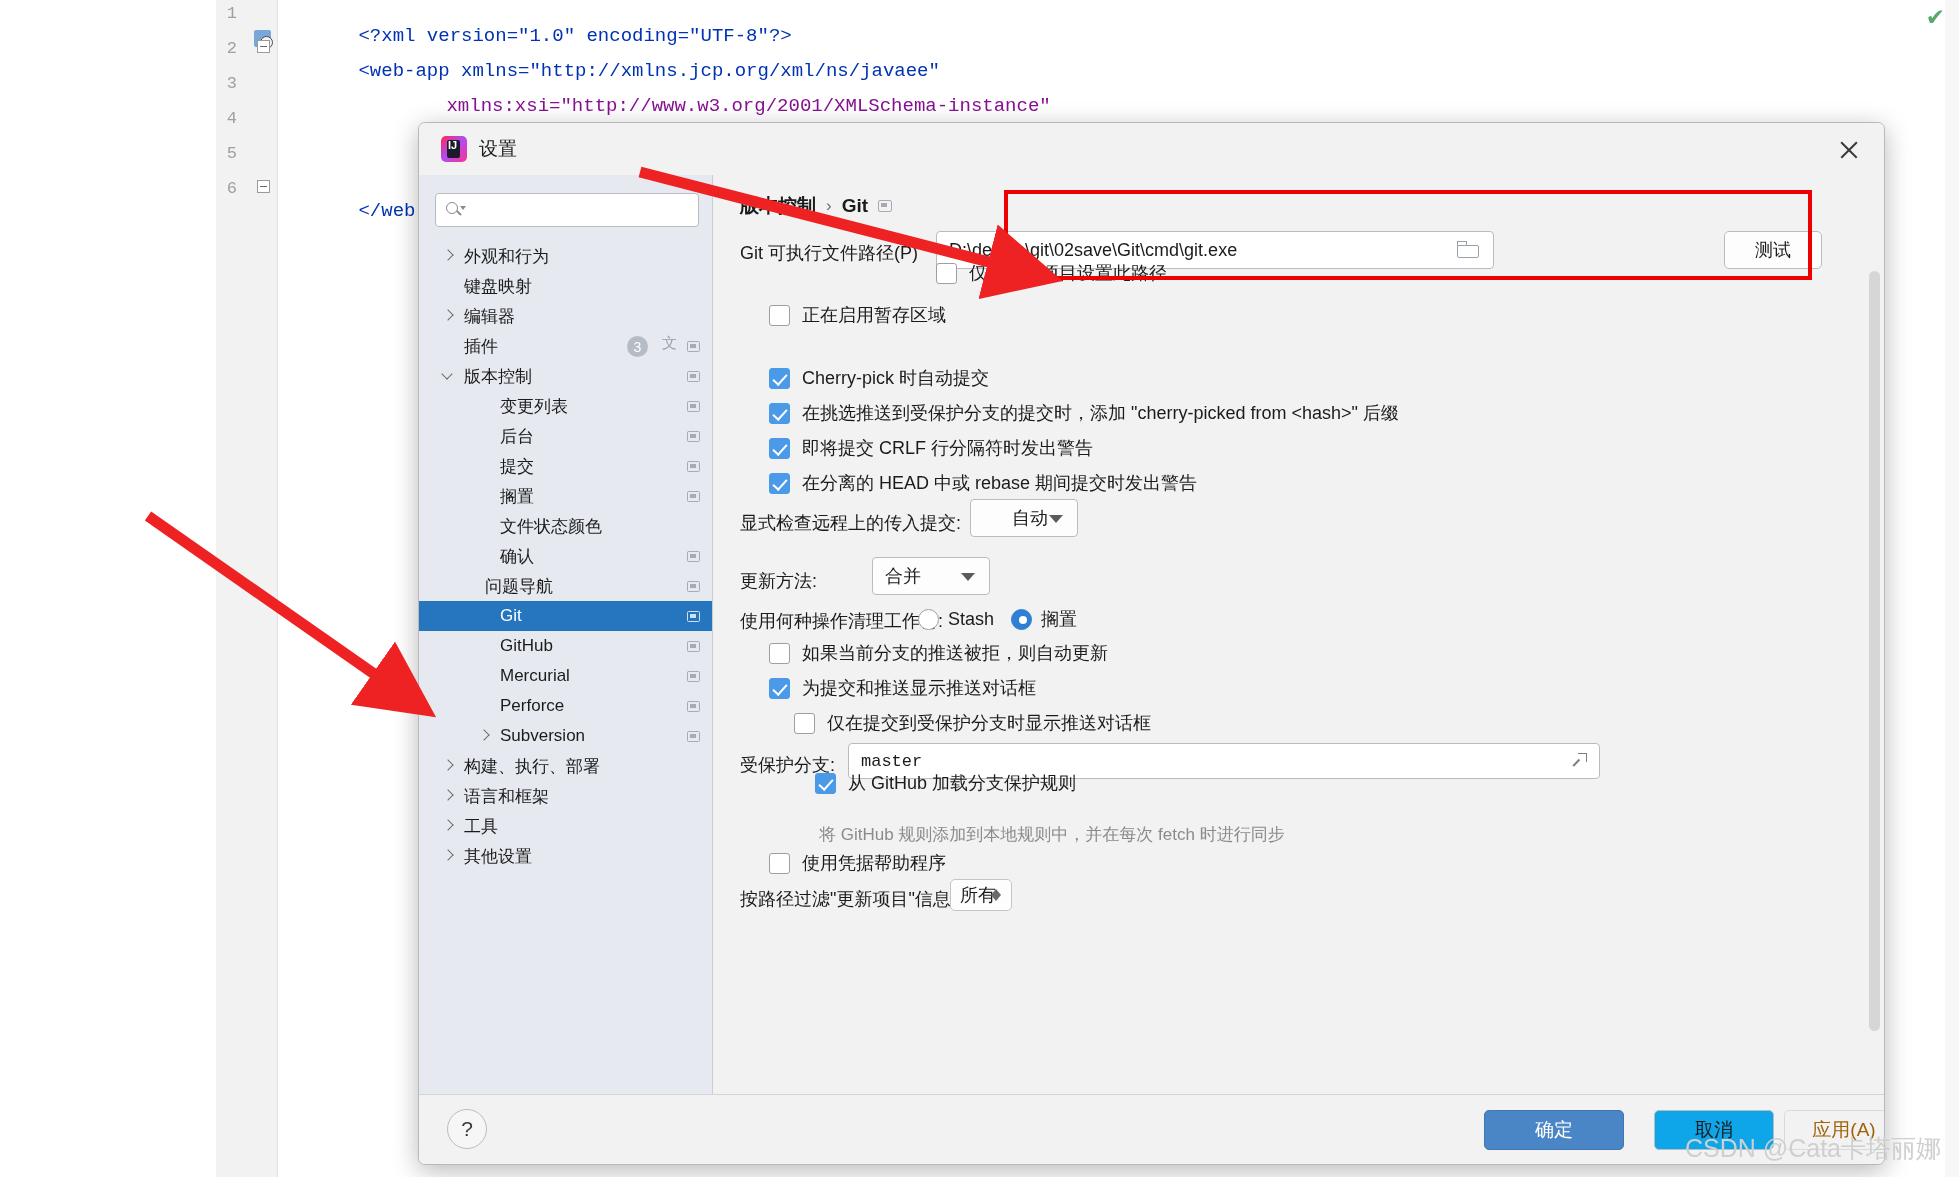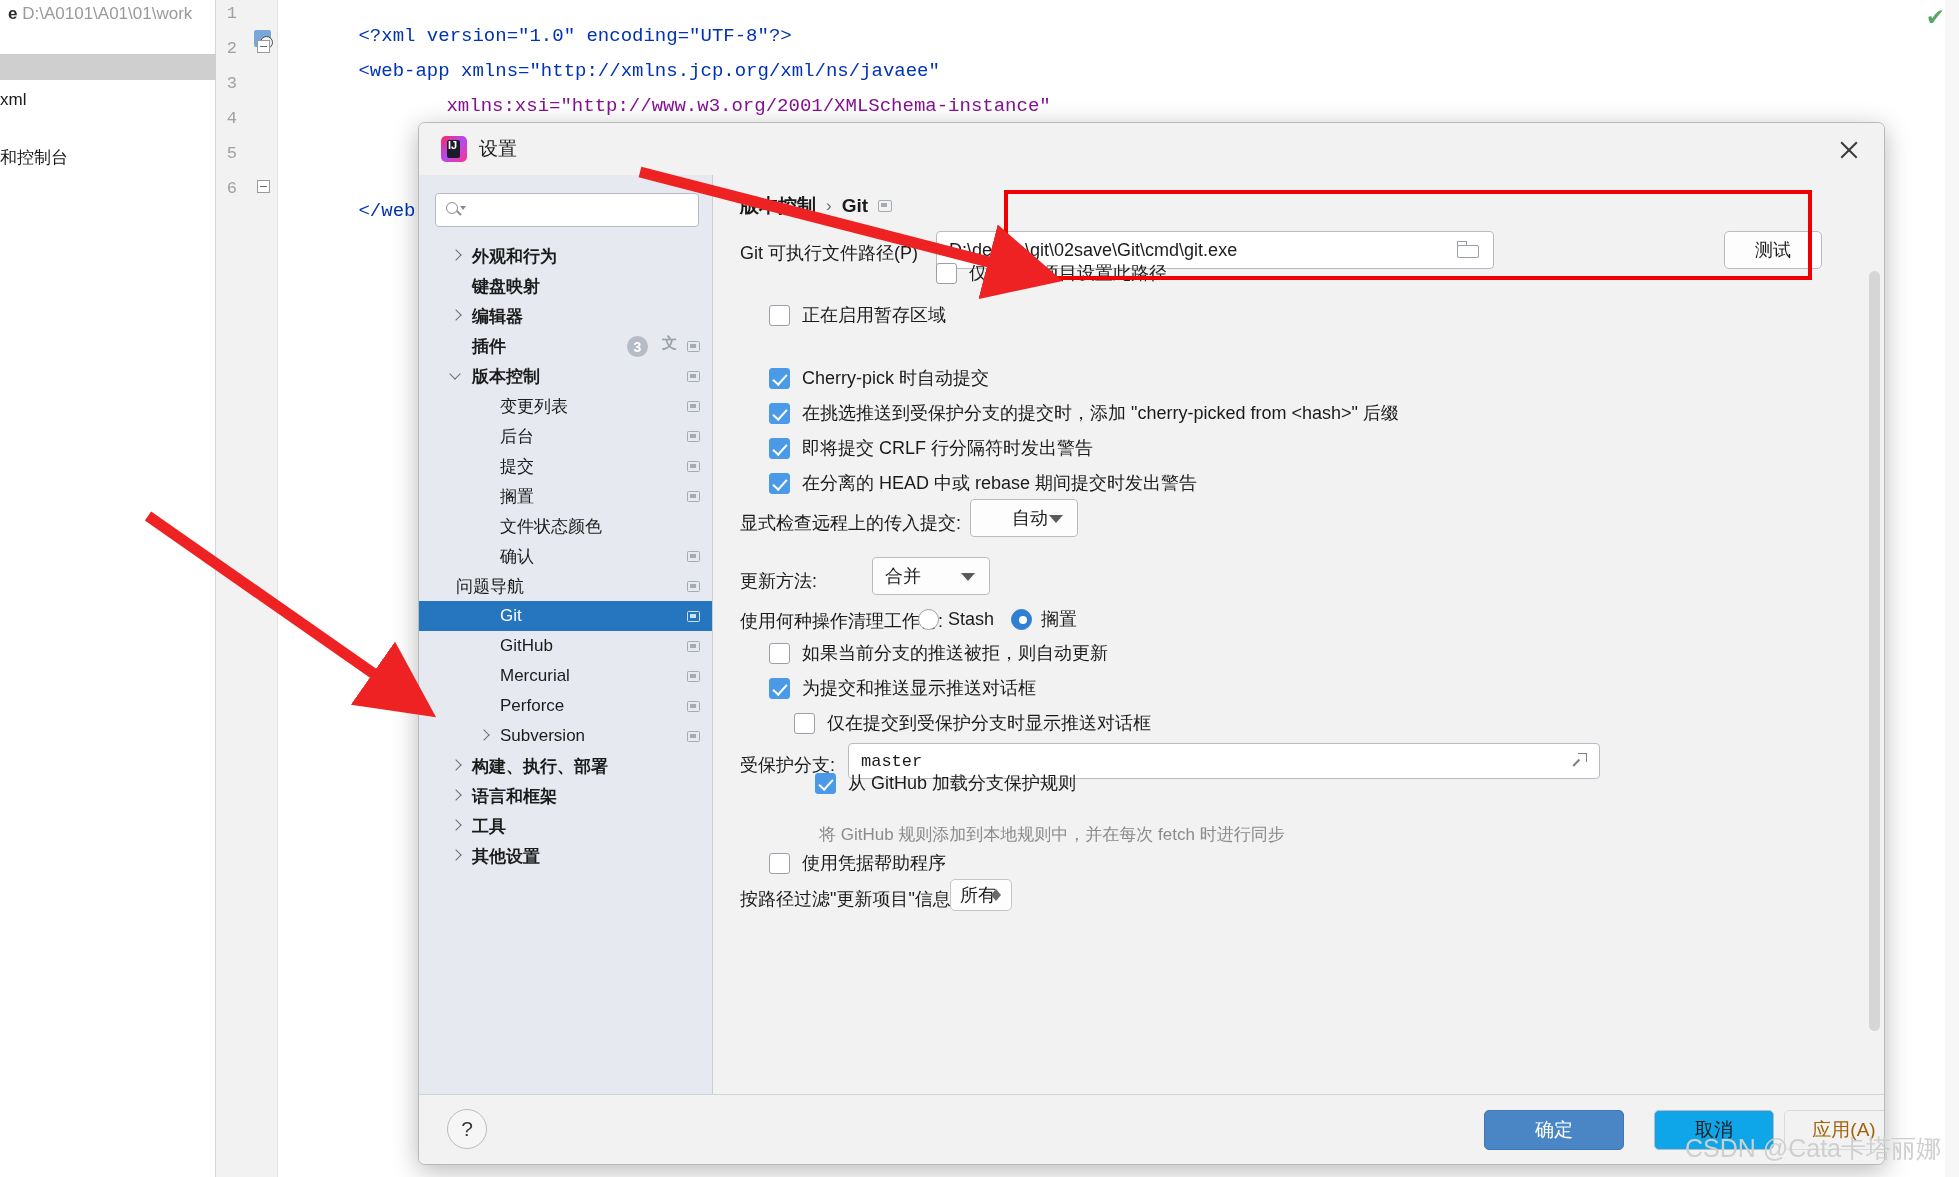--- a/index.html
+++ b/index.html
@@ -71,21 +71,21 @@
   .search-icon .ring { position:absolute; left:0; top:0; width:12px; height:12px; border:1.6px solid #8a8a8a;
                 border-radius:50%; }
   .search-icon .hdl { position:absolute; left:10px; top:10px; width:6px; height:1.7px; background:#8a8a8a;
                 transform:rotate(45deg); }
   .search-icon .car { position:absolute; left:14px; top:4px; border-left:3px solid transparent;
                 border-right:3px solid transparent; border-top:4px solid #8a8a8a; }
 
   .tree { position:absolute; left:0; top:66px; right:0; bottom:0; }
   .tnode { position:relative; height:30px; display:flex; align-items:center; font-size:17px; color:#1b1b1b;
            cursor:pointer; }
-  .tnode.bold { font-weight:bold;margin-left:8px; }
+  .tnode.bold { font-weight:normal; }
   .tnode.sel { background:#2675bf; color:#ffffff; }
   .tnode .chev { position:absolute; width:14px; height:14px; }
   .tnode .chev:before { content:""; position:absolute; left:3px; top:2px; width:7px; height:7px;
             border-right:1.7px solid #6d6d6d; border-bottom:1.7px solid #6d6d6d; transform:rotate(-45deg); }
   .tnode .chev.down:before { transform:rotate(45deg); top:1px; left:2px; }
   .tnode .lbl { white-space:nowrap; }
   .badge { position:absolute; right:64px; top:5px; min-width:21px; height:21px; border-radius:11px;
            background:#b6bcc6; color:#fff; font-size:14px; display:flex; align-items:center;
            justify-content:center; padding:0 5px; }
   .tr-icon { position:absolute; right:36px; top:9px; width:13px; height:11px; }
@@ -174,29 +174,20 @@
              border:4px solid #ee0000; pointer-events:none; }
   .arrow-svg { position:absolute; left:0; top:0; width:1959px; height:1177px; pointer-events:none; }
   .watermark { position:absolute; right:18px; bottom:12px; font-size:25px; color:#cfcfcf;
              font-family:"Liberation Sans",sans-serif; white-space:nowrap; }
 </style>
 </head>
 <body>
 
 <div id="ide">
 
-  <div class="ide-left">
-    <div class="ide-proj-path">
-      <span class="ide-proj-bold">e</span>
-      <span>D:\A0101\A01\01\work</span>
-    </div>
-    <div class="ide-row-sel"></div>
-    <div class="ide-row-1">xml</div>
-    <div class="ide-row-2">和控制台</div>
-  </div>
 
   <div class="gutter">
     <div class="ln" style="top:4px;">1</div>
     <div class="ln" style="top:39px;">2</div>
     <div class="ln" style="top:74px;">3</div>
     <div class="ln" style="top:109px;">4</div>
     <div class="ln" style="top:144px;">5</div>
     <div class="ln" style="top:179px;">6</div>
     <div class="gut-icon" style="left:38px; top:30px;"></div>
     <div class="fold" style="left:41px; top:40px;"></div>
@@ -281,21 +272,21 @@
           <span class="copy-icon"></span>
         </div>
         <div class="tnode">
           <span class="lbl" style="margin-left: 81px;">文件状态颜色</span>
         </div>
         <div class="tnode">
           <span class="lbl" style="margin-left: 81px;">确认</span>
           <span class="copy-icon"></span>
         </div>
         <div class="tnode">
-          <span class="lbl" style="margin-left: 37px;">问题导航</span>
+          <span class="lbl" style="margin-left: 66px;">问题导航</span>
           <span class="copy-icon"></span>
         </div>
         <div class="tnode sel">
           <span class="lbl" style="margin-left: 81px;">Git</span>
           <span class="copy-icon"></span>
         </div>
         <div class="tnode">
           <span class="lbl" style="margin-left: 81px;">GitHub</span>
           <span class="copy-icon"></span>
         </div>

